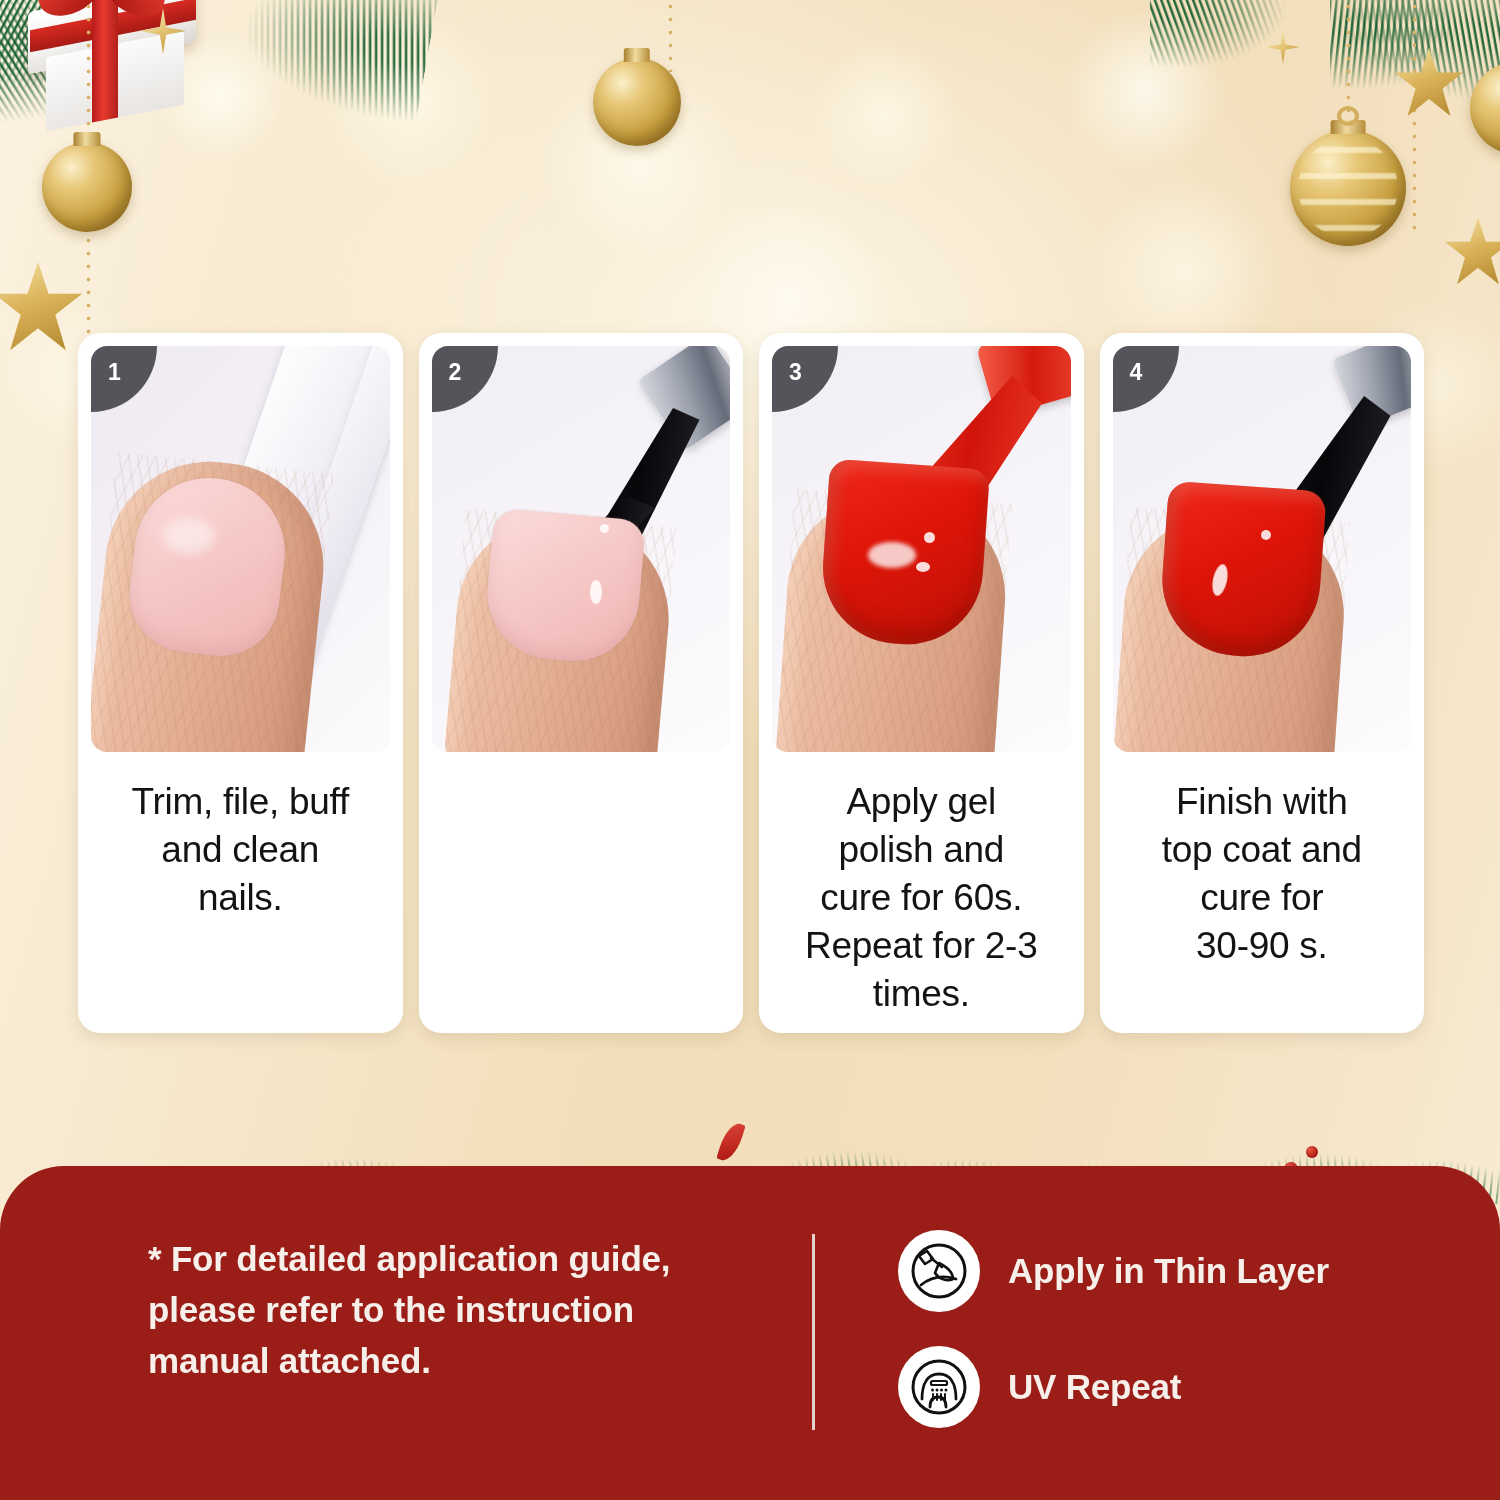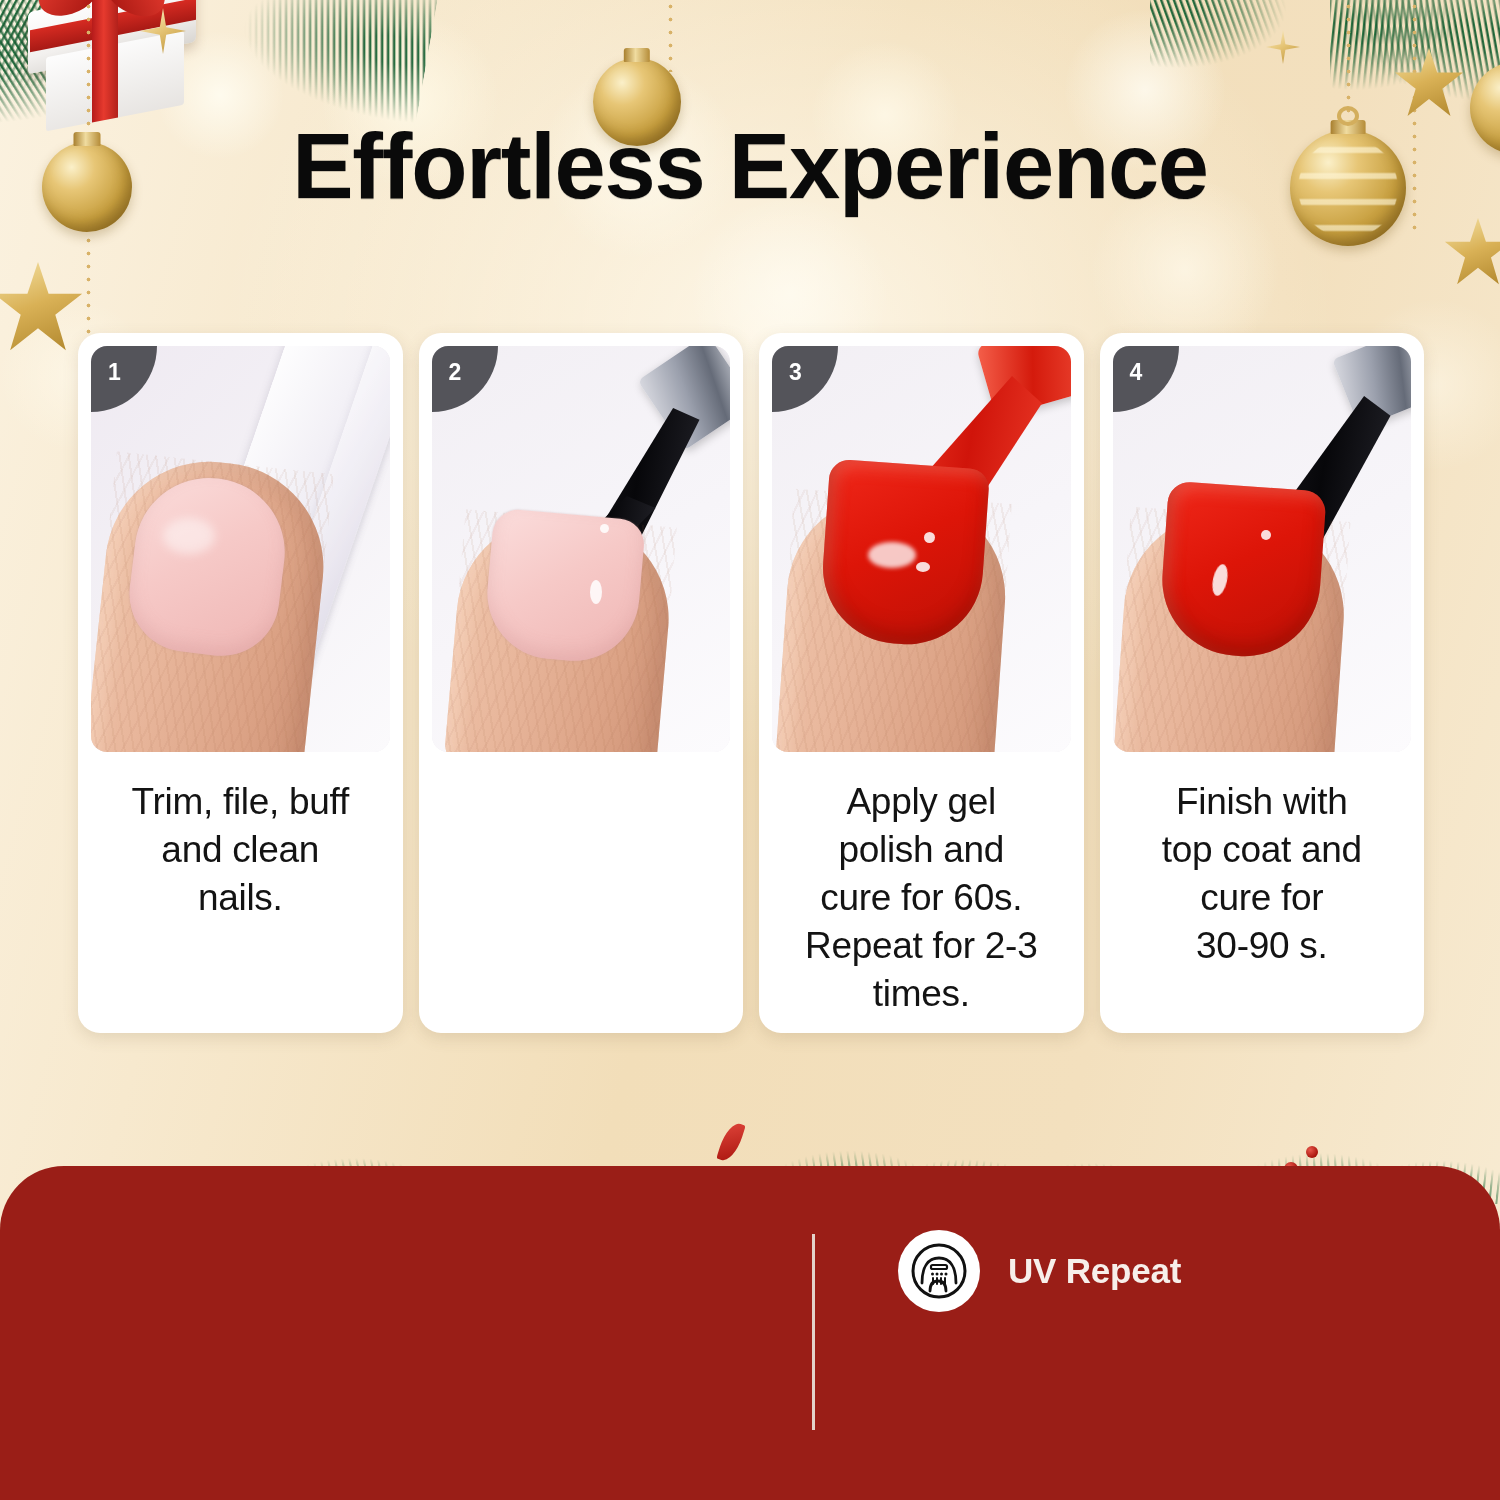--- a/index.html
+++ b/index.html
@@ -424,21 +424,20 @@
 
   <div class="deco bead-string" style="left:1412px;top:0;height:230px;"></div>
   <div class="deco ball" style="left:1470px;top:62px;width:92px;height:92px;">
     
   </div>
 
   <div class="deco star6" style="left:1392px;top:48px;width:74px;height:74px;"></div>
   <div class="deco star6" style="left:1442px;top:218px;width:72px;height:72px;"></div>
   <div class="deco sparkle" style="left:1266px;top:30px;width:34px;height:34px;"></div>
 
-  <h1 id="page-title">Effortless Experience</h1>
 
   <div id="cards">
 
     <div class="card">
       <div class="thumb-wrap">
         <div class="thumb scene bg-grad-1">
           <div class="file-stick" style="left:122px;top:-60px;width:128px;height:560px;transform:rotate(19deg);"></div>
           <div class="file-stick" style="left:214px;top:-70px;width:46px;height:540px;transform:rotate(19deg);opacity:.55;"></div>
           <div class="finger" style="left:8px;top:116px;width:218px;height:330px;border-radius:104px 104px 30px 30px;transform:rotate(6deg);">
             <div class="knuckles"></div>
@@ -528,25 +527,38 @@
     <div class="berry" style="left:345px;bottom:18px;width:13px;height:13px;"></div>
     <div class="berry" style="left:632px;bottom:10px;width:12px;height:12px;"></div>
     <div class="berry" style="left:800px;bottom:12px;width:13px;height:13px;"></div>
     <div class="berry" style="left:1284px;bottom:28px;width:14px;height:14px;"></div>
     <div class="berry" style="left:1306px;bottom:46px;width:12px;height:12px;"></div>
     <div class="leaf-red" style="left:722px;bottom:42px;width:18px;height:40px;transform:rotate(18deg);"></div>
   </div>
 
   <div id="banner">
     <div id="banner-inner">
+      <p id="banner-note">* For detailed application guide, please refer to the instruction manual attached.</p>
 
       <div id="banner-divider"></div>
 
       <div id="features">
 
+        <div class="feature">
+          <span class="feat-icon">
+            <svg width="60" height="60" viewBox="0 0 60 60" aria-hidden="true">
+              <circle cx="30" cy="30" r="26" fill="none" stroke="#111" stroke-width="3"></circle>
+              <path d="M10 15 L18 10 L24 18 L16 23 Z" fill="none" stroke="#111" stroke-width="2.6" stroke-linejoin="round"></path>
+              <path d="M22 17 L33 26" stroke="#111" stroke-width="2.6" stroke-linecap="round"></path>
+              <path d="M30 22 C38 26 44 32 44 38 C38 41 30 38 26 32 Z" fill="none" stroke="#111" stroke-width="2.6" stroke-linejoin="round"></path>
+              <path d="M12 44 C22 36 34 34 47 38" fill="none" stroke="#111" stroke-width="2.8" stroke-linecap="round"></path>
+            </svg>
+          </span>
+          <span class="feat-label">Apply in Thin Layer</span>
+        </div>
 
         <div class="feature">
           <span class="feat-icon">
             <svg width="60" height="60" viewBox="0 0 60 60" aria-hidden="true">
               <circle cx="30" cy="30" r="26" fill="none" stroke="#111" stroke-width="3"></circle>
               <path d="M13 42 C13 26 19 17 30 17 C41 17 47 26 47 42" fill="none" stroke="#111" stroke-width="2.8" stroke-linecap="round"></path>
               <rect x="22" y="24" width="16" height="4" rx="1.6" fill="none" stroke="#111" stroke-width="2.2"></rect>
               <circle cx="23.5" cy="33" r="1.5" fill="#111"></circle>
               <circle cx="28" cy="33" r="1.5" fill="#111"></circle>
               <circle cx="32.5" cy="33" r="1.5" fill="#111"></circle>

